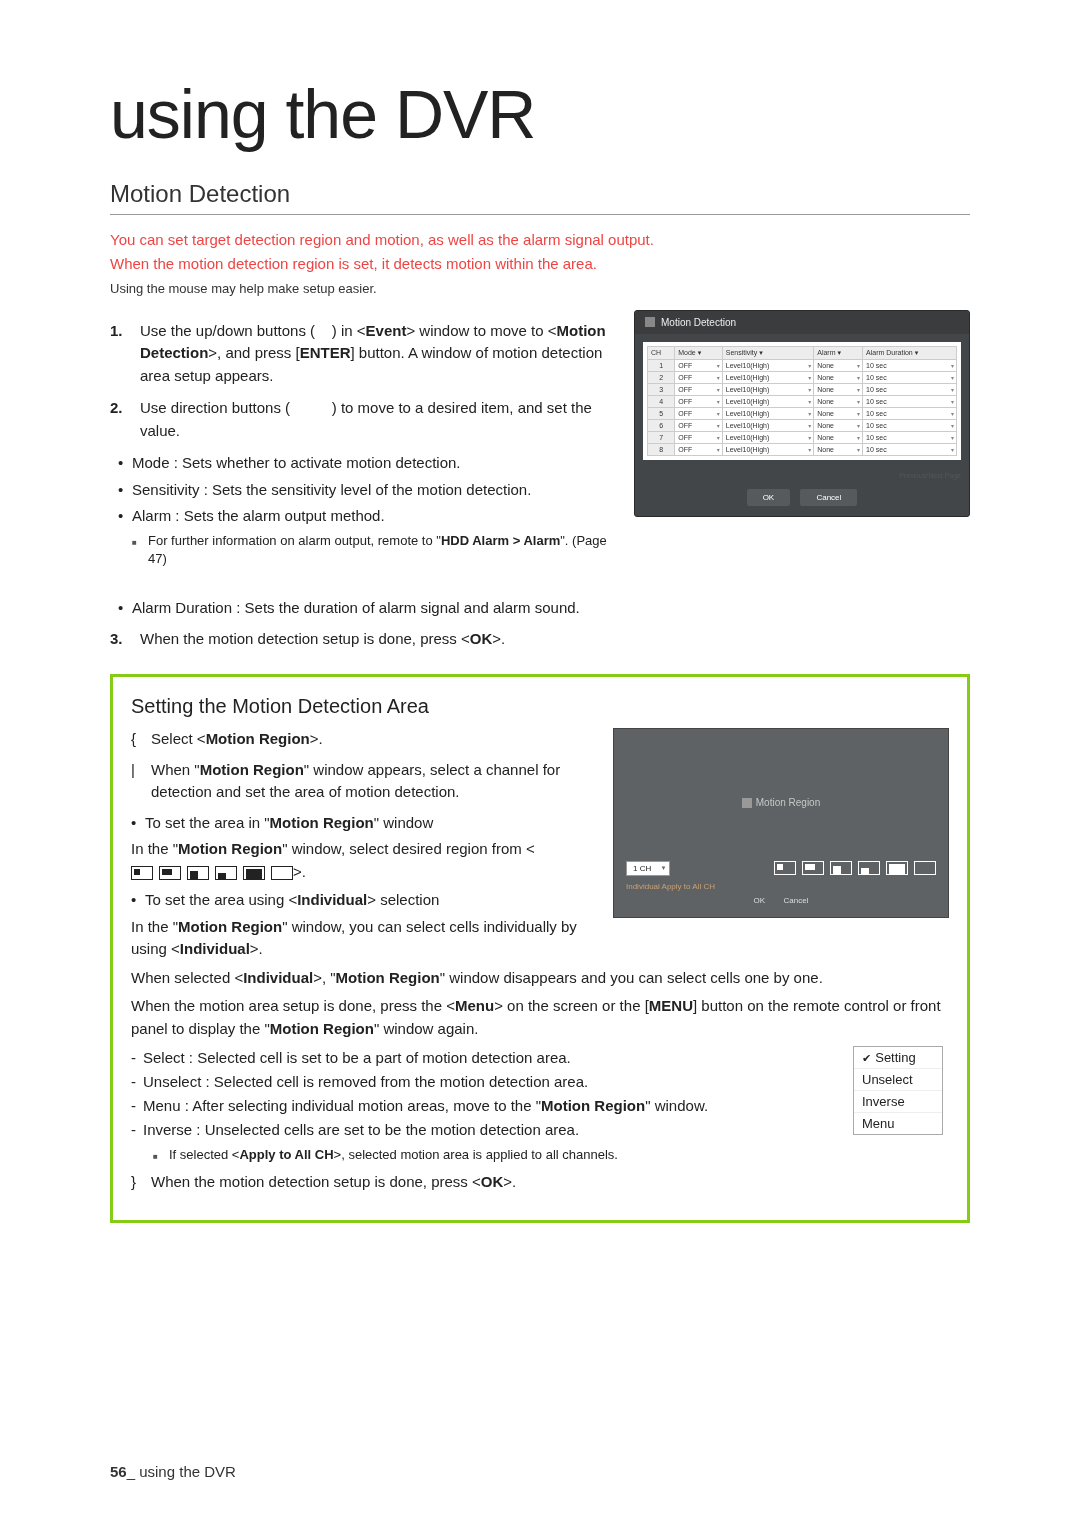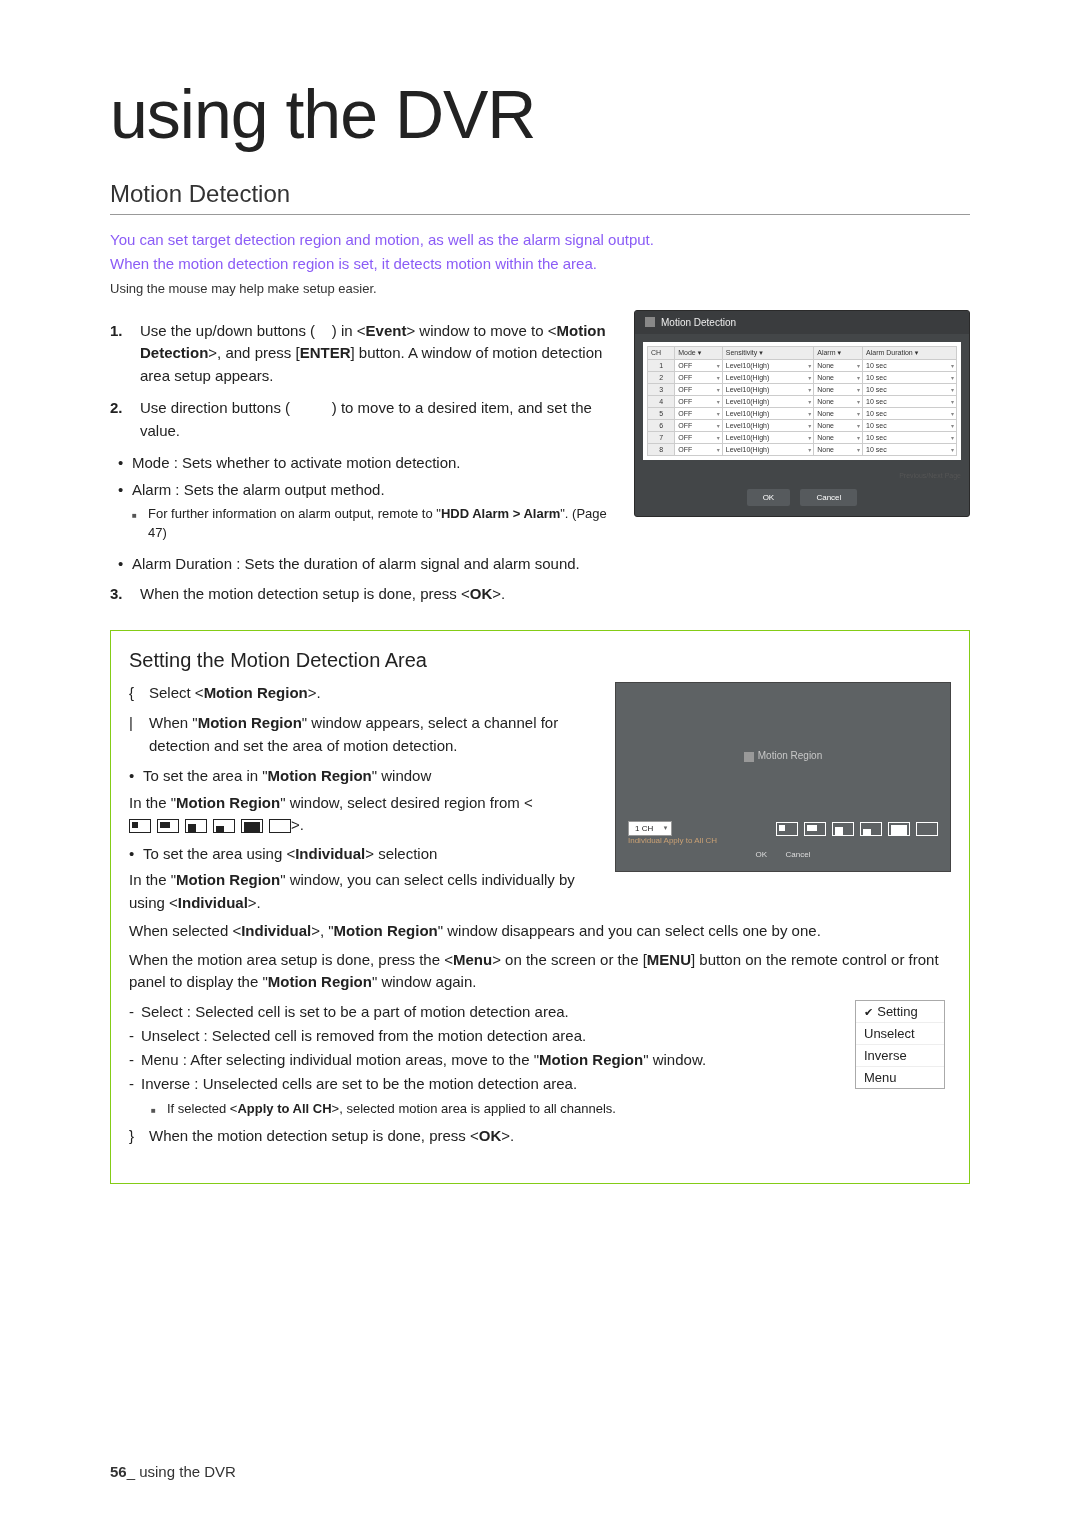--- a/index.html
+++ b/index.html
@@ -1,20 +1,20 @@
 <!DOCTYPE html>
 <html><head>
 <meta charset="utf-8">
 <style>
   * { box-sizing: border-box; margin: 0; padding: 0; }
   body { font-family: Arial, Helvetica, sans-serif; width: 1080px; height: 1530px; background: #fff; color: #222; padding: 80px 110px 40px 110px; position: relative; }
   .chapter-title { font-size: 68px; font-weight: 300; letter-spacing: -1px; line-height: 1; margin-bottom: 32px; }
   .section-title { font-size: 24px; color: #333; margin-bottom: 6px; }
   .hr-line { border: none; border-top: 1px solid #999; margin-bottom: 14px; }
-  .para { font-size: 15px; line-height: 1.45; color: #8b5cf6; margin-bottom: 2px; }
+  .para { font-size: 15px; line-height: 1.45; color: #ef4444; margin-bottom: 2px; }
   .small { font-size: 13px; color: #333; margin-top: 6px; margin-bottom: 14px;}
   .content-row { display: flex; gap: 16px; align-items: flex-start; }
   .left-col { flex: 1 1 auto; }
   .right-col { flex: 0 0 336px; }
   .steps { margin-top: 10px; }
   .step { font-size: 15px; line-height: 1.5; margin-bottom: 10px; padding-left: 30px; position: relative; }
   .step .num { position:absolute; left:0; font-weight:bold; }
   .bullet { font-size: 15px; line-height: 1.5; margin-bottom: 4px; padding-left: 22px; position: relative;}
   .bullet::before { content:"•"; position:absolute; left:8px; }
   .subnote { font-size:13px; line-height:1.45; padding-left:38px; position:relative; margin-top:4px; }
@@ -32,38 +32,38 @@
   .dvr-table th, .dvr-table td { border:1px solid #ccc; padding:2px 3px; text-align:left; white-space:nowrap; }
   .dvr-table th { background:#ededed; font-weight:normal; }
   .dvr-table td.ch { background:#ededed; text-align:center; }
   .dvr-table td.dd { position:relative; padding-right:10px;}
   .dvr-table td.dd::after { content:"▾"; position:absolute; right:2px; font-size:6px; color:#888;}
   .dvr-pager { text-align:right; font-size:7px; color:#555; padding:4px 8px 2px; }
   .dvr-btns { text-align:center; padding:8px 0 10px; }
   .dvr-btn { display:inline-block; background:#565a5d; color:#fff; font-size:8px; padding:4px 16px; border-radius:2px; margin:0 4px; }
 
   
-  .box { border:1px solid #84cc16; padding:18px 18px 28px 18px; margin-top:24px; }
+  .box { border:3px solid #84cc16; padding:18px 18px 18px 18px; margin-top:24px; }
   .box-title { font-size:20px; font-weight:normal; color:#222; margin-bottom:10px; }
   .box-row { display:flex; gap:16px; align-items:flex-start; }
   .box-left { flex:1 1 auto; }
   .box-right { flex:0 0 336px; }
   .box .bstep { font-size:15px; line-height:1.5; margin-bottom:8px; padding-left:20px; position:relative;}
   .box .bstep .mark { position:absolute; left:0; }
   .box .bbullet { font-size:15px; line-height:1.5; margin-bottom:4px; padding-left:14px; position:relative;}
   .box .bbullet::before { content:"•"; position:absolute; left:0; }
   .box .plain { font-size:15px; line-height:1.5; margin-bottom:6px;}
   .region-icons { display:inline-flex; gap:6px; vertical-align:middle;}
   .ricon { width:22px; height:14px; border:1px solid #222; display:inline-block; position:relative; background:#fff;}
   .ricon i { position:absolute; background:#222; }
 
   
   .mr-dialog { background:#5e6264; border:1px solid #444; color:#ccc; font-size:9px; width:336px; height:190px; position:relative;}
   .mr-inner { position:absolute; left:12px; bottom:12px; right:12px; }
-  .mr-row { display:flex; align-items:flex-end; gap:6px; }
+  .mr-row { display:flex; align-items:flex-start; gap:6px; margin-bottom:6px; }
   .mr-select { background:#fff; color:#222; font-size:8px; padding:2px 18px 2px 6px; border:1px solid #999; display:inline-block; position:relative;}
   .mr-select::after { content:"▾"; position:absolute; right:4px; font-size:7px; color:#666;}
   .mr-icons { display:flex; gap:6px; margin-left:auto;}
   .mr-icons .ricon { border-color:#fff; background:transparent;}
   .mr-icons .ricon i { background:#fff;}
   .mr-text { font-size:8px; color:#c9a074; margin-bottom:4px;}
   .mr-btns { text-align:center;}
   .mr-btn { display:inline-block; font-size:8px; color:#ddd; margin:0 8px;}
   .mr-title { position:absolute; top:36%; left:0; right:0; text-align:center; font-size:10px; color:#c7c7c7;}
   .mr-title .ic { display:inline-block; width:10px;height:10px;background:#999;margin-right:4px;vertical-align:middle;}
@@ -98,20 +98,21 @@
     <div class="steps">
       <div class="step">
         <span class="num">1.</span>
         <span>Use the up/down buttons (&nbsp;&nbsp;&nbsp;&nbsp;) in &lt;</span><b>Event</b><span>&gt; window to move to &lt;</span><b>Motion Detection</b><span>&gt;, and press [</span><b>ENTER</b><span>] button. A window of motion detection area setup appears.</span>
       </div>
       <div class="step">
         <span class="num">2.</span>
         <span>Use direction buttons (&nbsp;&nbsp;&nbsp;&nbsp;&nbsp;&nbsp;&nbsp;&nbsp;&nbsp;&nbsp;) to move to a desired item, and set the value.</span>
       </div>
       <div class="bullet">Mode : Sets whether to activate motion detection.</div>
+      <div class="bullet">Sensitivity : Sets the sensitivity level of the motion detection.</div>
       <div class="bullet">Alarm : Sets the alarm output method.</div>
       <div class="subnote">
         <span>For further information on alarm output, remote to "</span><b>HDD Alarm &gt; Alarm</b><span>". (Page 47)</span>
       </div>
     </div>
   </div>
 
   <div class="right-col">
     <div class="dvr-dialog">
       <div class="dvr-titlebar">
@@ -191,21 +192,21 @@
       </div>
       <div class="dvr-pager">Previous/Next Page</div>
       <div class="dvr-btns">
         <span class="dvr-btn">OK</span>
         <span class="dvr-btn">Cancel</span>
       </div>
     </div>
   </div>
 </div>
 
-<div class="bullet" style="margin-top:10px;">Alarm Duration : Sets the duration of alarm signal and alarm sound.</div>
+<div class="bullet" style="margin-top:28px;">Alarm Duration : Sets the duration of alarm signal and alarm sound.</div>
 <div class="step" style="margin-top:8px;">
   <span class="num">3.</span>
   <span>When the motion detection setup is done, press &lt;</span><b>OK</b><span>&gt;.</span>
 </div>
 
 <div class="box">
   <div class="box-title">Setting the Motion Detection Area</div>
 
   <div class="box-row">
     <div class="box-left">

